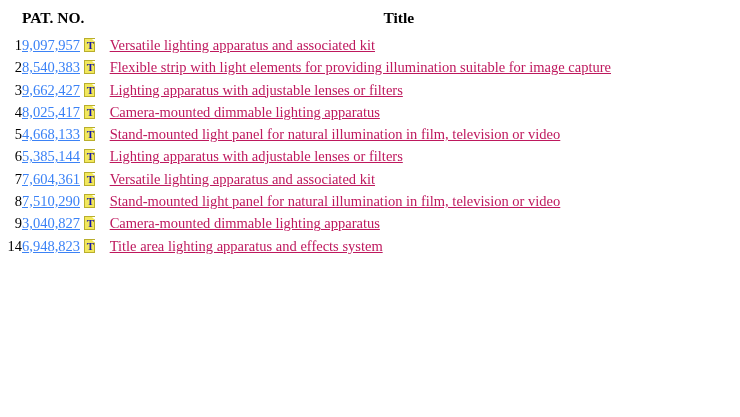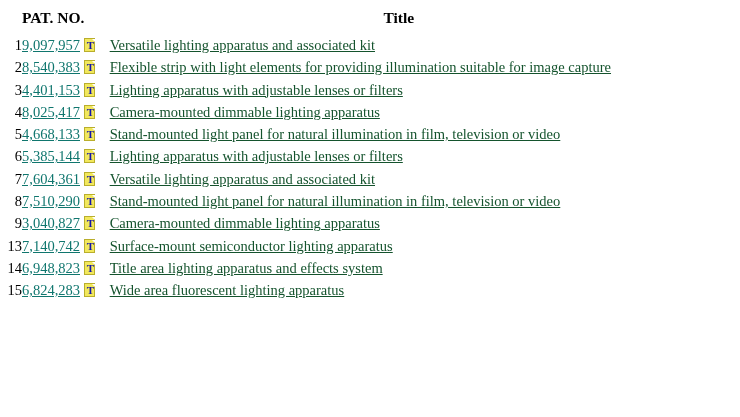--- a/index.html
+++ b/index.html
@@ -47,29 +47,29 @@
     padding-right: 1px;
     white-space: nowrap;
     color: #000;
   }
   .row-patno {
     white-space: nowrap;
     padding-left: 4px;
   }
   .row-patno a {
     font-size: 14.5px;
-    color: #0f766e;
+    color: #3b82f6;
     text-decoration: underline;
   }
   .row-title {
     padding-left: 4px;
   }
   .row-title a {
     font-size: 14.5px;
-    color: #14532d;
+    color: #be185d;
     text-decoration: underline;
   }
   .data-row td {
     height: 22.3px;
   }
   .tiff-icon {
     display: inline-block;
     width: 13px;
     height: 14px;
     position: relative;
@@ -131,21 +131,21 @@
         <td class="row-patno"><a href="#">9,097,957</a><span class="tiff-icon"><span class="page"></span><span class="fold"></span><span class="tee">T</span></span></td>
         <td class="row-title"><a href="#">Versatile lighting apparatus and associated kit</a></td>
       </tr>
       <tr class="data-row">
         <td class="row-index">2</td>
         <td class="row-patno"><a href="#">8,540,383</a><span class="tiff-icon"><span class="page"></span><span class="fold"></span><span class="tee">T</span></span></td>
         <td class="row-title"><a href="#">Flexible strip with light elements for providing illumination suitable for image capture</a></td>
       </tr>
       <tr class="data-row">
         <td class="row-index">3</td>
-        <td class="row-patno"><a href="#">4,401,153</a><span class="tiff-icon"><span class="page"></span><span class="fold"></span><span class="tee">T</span></span></td>
+        <td class="row-patno"><a href="#">9,662,427</a><span class="tiff-icon"><span class="page"></span><span class="fold"></span><span class="tee">T</span></span></td>
         <td class="row-title"><a href="#">Lighting apparatus with adjustable lenses or filters</a></td>
       </tr>
       <tr class="data-row">
         <td class="row-index">4</td>
         <td class="row-patno"><a href="#">8,025,417</a><span class="tiff-icon"><span class="page"></span><span class="fold"></span><span class="tee">T</span></span></td>
         <td class="row-title"><a href="#">Camera-mounted dimmable lighting apparatus</a></td>
       </tr>
       <tr class="data-row">
         <td class="row-index">5</td>
         <td class="row-patno"><a href="#">4,668,133</a><span class="tiff-icon"><span class="page"></span><span class="fold"></span><span class="tee">T</span></span></td>
@@ -165,30 +165,20 @@
         <td class="row-index">8</td>
         <td class="row-patno"><a href="#">7,510,290</a><span class="tiff-icon"><span class="page"></span><span class="fold"></span><span class="tee">T</span></span></td>
         <td class="row-title"><a href="#">Stand-mounted light panel for natural illumination in film, television or video</a></td>
       </tr>
       <tr class="data-row">
         <td class="row-index">9</td>
         <td class="row-patno"><a href="#">3,040,827</a><span class="tiff-icon"><span class="page"></span><span class="fold"></span><span class="tee">T</span></span></td>
         <td class="row-title"><a href="#">Camera-mounted dimmable lighting apparatus</a></td>
       </tr>
       <tr class="data-row">
-        <td class="row-index">13</td>
-        <td class="row-patno"><a href="#">7,140,742</a><span class="tiff-icon"><span class="page"></span><span class="fold"></span><span class="tee">T</span></span></td>
-        <td class="row-title"><a href="#">Surface-mount semiconductor lighting apparatus</a></td>
-      </tr>
-      <tr class="data-row">
         <td class="row-index">14</td>
         <td class="row-patno"><a href="#">6,948,823</a><span class="tiff-icon"><span class="page"></span><span class="fold"></span><span class="tee">T</span></span></td>
         <td class="row-title"><a href="#">Title area lighting apparatus and effects system</a></td>
-      </tr>
-      <tr class="data-row">
-        <td class="row-index">15</td>
-        <td class="row-patno"><a href="#">6,824,283</a><span class="tiff-icon"><span class="page"></span><span class="fold"></span><span class="tee">T</span></span></td>
-        <td class="row-title"><a href="#">Wide area fluorescent lighting apparatus</a></td>
       </tr>
     </tbody>
 </table>
 
 <div class="scrollhint"></div>
 
 </body></html>

